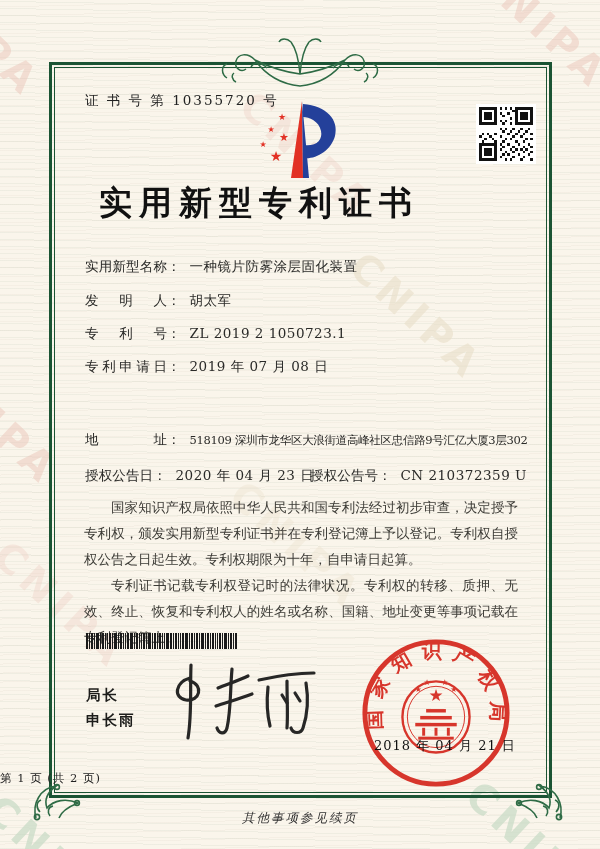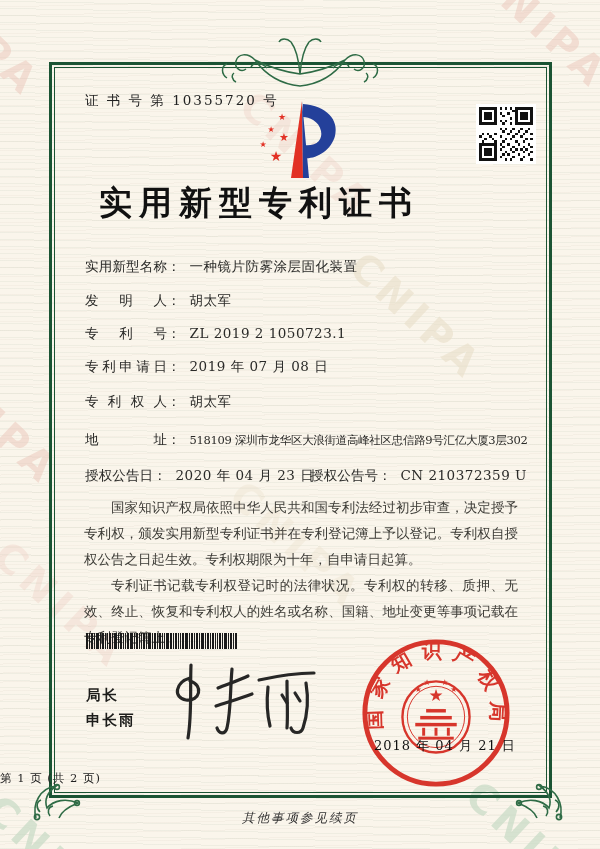--- a/index.html
+++ b/index.html
@@ -156,23 +156,20 @@
     <span class="flabel">实用新型名称</span>：<span class="fvalue">一种镜片防雾涂层固化装置</span>
   </div>
   <div class="row" style="top:292px;">
     <span class="flabel">发明人</span>：<span class="fvalue">胡太军</span>
   </div>
   <div class="row" style="top:325px;">
     <span class="flabel">专利号</span>：<span class="fvalue">ZL 2019 2 1050723.1</span>
   </div>
   <div class="row" style="top:358px;">
     <span class="flabel">专利申请日</span>：<span class="fvalue">2019 年 07 月 08 日</span>
-  </div>
-  <div class="row" style="top:393px;">
-    <span class="flabel">专利权人</span>：<span class="fvalue">胡太军</span>
   </div>
   <div class="row" style="top:431px;">
     <span class="flabel">地址</span>：<span class="fvalue-sm">518109 深圳市龙华区大浪街道高峰社区忠信路9号汇亿大厦3层302</span>
   </div>
   <div class="row" style="top:467px;">
     <span class="flabel5">授权公告日</span>：<span class="fvalue">2020 年 04 月 23 日</span>
     <span class="pair2"><span class="flabel5">授权公告号</span>：<span class="fvalue">CN 210372359 U</span></span>
   </div>
 
   <div class="body-text">

